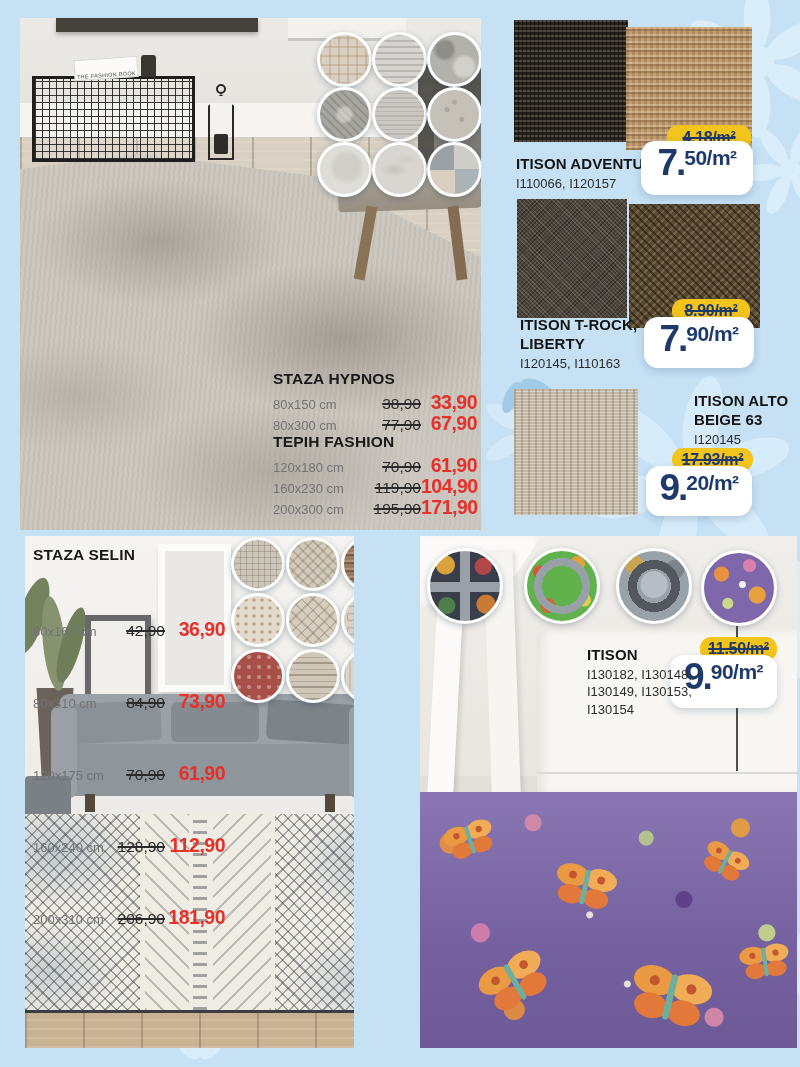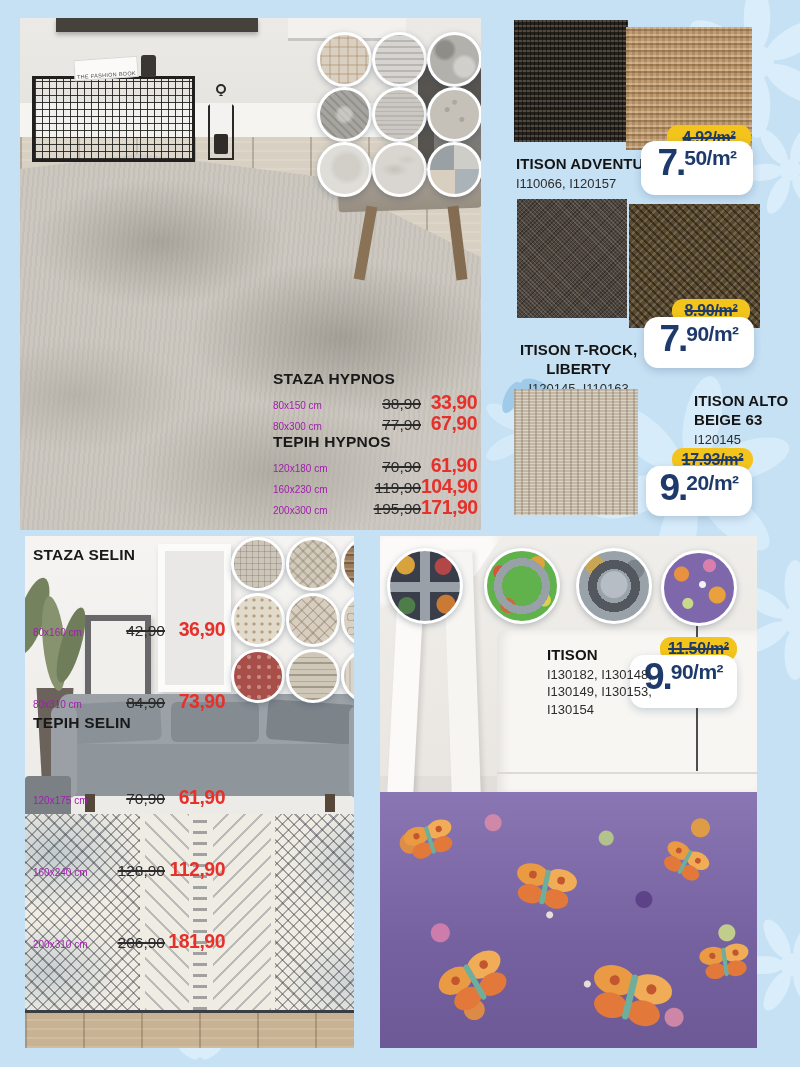--- a/index.html
+++ b/index.html
@@ -45,21 +45,21 @@
   .plabel{position:absolute;}
   .prod-name{font-weight:700;font-size:15px;color:#141414;letter-spacing:.1px;line-height:1.25;}
   .prod-codes{font-size:13px;color:#2c2c2c;line-height:1.2;margin-top:2px;}
 
   
   .ptable{position:absolute;z-index:6;}
   .pt-h{font-weight:700;font-size:15.5px;color:#191919;letter-spacing:.2px;height:21px;}
   .pt-row{display:grid;grid-template-columns:92px 56px 1fr;align-items:baseline;height:21px;}
   .ptable.selin .pt-row{grid-template-columns:80px 52px 1fr;height:24px;margin-top:48px;}
   .ptable.selin .pt-h{height:24px;}
-  .pt-size{font-size:10px;color:#a21caf;}
+  .pt-size{font-size:13px;color:#737373;}
   .pt-old{justify-self:end;font-size:15.5px;color:#2b2b2b;
           text-decoration:line-through;text-decoration-thickness:1.5px;}
   .pt-new{justify-self:end;font-size:19.5px;font-weight:800;color:#e5312a;letter-spacing:-.5px;}
 
   
   .circ{position:absolute;border-radius:50%;border:3px solid #fff;box-sizing:border-box;
         box-shadow:0 2px 6px rgba(40,60,80,.30);z-index:5;}
   .c55{width:55px;height:55px;} .c54{width:54px;height:54px;} .c76{width:76px;height:76px;}
   
   .s-plaid{background:#d9d0c1;background-image:repeating-linear-gradient(0deg,rgba(160,128,88,.28) 0 2px,transparent 2px 9px),repeating-linear-gradient(90deg,rgba(160,128,88,.28) 0 2px,transparent 2px 9px);}
@@ -221,21 +221,21 @@
     <div class="pt-row">
       <span class="pt-size">80x150 cm</span>
       <span class="pt-old">38,90</span>
       <span class="pt-new">33,90</span>
     </div>
     <div class="pt-row">
       <span class="pt-size">80x300 cm</span>
       <span class="pt-old">77,90</span>
       <span class="pt-new">67,90</span>
     </div>
-    <div class="pt-h">TEPIH HYPNOS</div>
+    <div class="pt-h">TEPIH FASHION</div>
     <div class="pt-row">
       <span class="pt-size">120x180 cm</span>
       <span class="pt-old">70,90</span>
       <span class="pt-new">61,90</span>
     </div>
     <div class="pt-row">
       <span class="pt-size">160x230 cm</span>
       <span class="pt-old">119,90</span>
       <span class="pt-new">104,90</span>
     </div>
@@ -243,41 +243,41 @@
       <span class="pt-size">200x300 cm</span>
       <span class="pt-old">195,90</span>
       <span class="pt-new">171,90</span>
     </div>
   </div>
 </section>
 
 <div class="sq tx-adv-dark" style="left:514px;top:20px;width:114px;height:122px;"></div>
 <div class="sq tx-adv-beige" style="left:626px;top:27px;width:126px;height:123px;"></div>
 <div class="byellow" style="left:667px;top:125px;width:84px;height:25px;">
-  <span class="strike">4.92/m²</span>
+  <span class="strike">4.18/m²</span>
 </div>
 <div class="bwhite" style="left:641px;top:141px;width:112px;height:49px;">
   <span class="pint">7.</span>
     <span class="psup">50/m²</span>
 </div>
 <div class="plabel" style="left:516px;top:155px;">
   <div class="prod-name">ITISON ADVENTURE</div>
   <div class="prod-codes">I110066, I120157</div>
 </div>
 
 <div class="sq tx-trock" style="left:517px;top:199px;width:110px;height:119px;"></div>
 <div class="sq tx-liberty" style="left:629px;top:204px;width:131px;height:124px;"></div>
 <div class="byellow" style="left:672px;top:299px;width:78px;height:24px;">
   <span class="strike">8.90/m²</span>
 </div>
 <div class="bwhite" style="left:644px;top:317px;width:110px;height:46px;">
   <span class="pint">7.</span>
     <span class="psup">90/m²</span>
 </div>
-<div class="plabel" style="left:520px;top:341px;text-align:center;">
+<div class="plabel" style="left:520px;top:316px;">
   <div class="prod-name">ITISON T-ROCK,</div>
   <div class="prod-name">LIBERTY</div>
   <div class="prod-codes">I120145, I110163</div>
 </div>
 
 <div class="sq tx-alto" style="left:514px;top:389px;width:124px;height:126px;"></div>
 <div class="plabel" style="left:646px;top:392px;margin-left:48px;">
   <div class="prod-name">ITISON ALTO</div>
   <div class="prod-name">BEIGE 63</div>
   <div class="prod-codes">I120145</div>
@@ -336,40 +336,39 @@
     <div class="pt-row">
       <span class="pt-size">80x160 cm</span>
       <span class="pt-old">42,90</span>
       <span class="pt-new">36,90</span>
     </div>
     <div class="pt-row">
       <span class="pt-size">80x310 cm</span>
       <span class="pt-old">84,90</span>
       <span class="pt-new">73,90</span>
     </div>
-    <div class="pt-h">TEPIH SELIN</div>
     <div class="pt-row">
       <span class="pt-size">120x175 cm</span>
       <span class="pt-old">70,90</span>
       <span class="pt-new">61,90</span>
     </div>
     <div class="pt-row">
       <span class="pt-size">160x240 cm</span>
       <span class="pt-old">128,90</span>
       <span class="pt-new">112,90</span>
     </div>
     <div class="pt-row">
       <span class="pt-size">200x310 cm</span>
       <span class="pt-old">206,90</span>
       <span class="pt-new">181,90</span>
     </div>
   </div>
 </section>
 
-<section class="panel" style="left:380px;top:536px;width:377px;height:512px;">
+<section class="panel" style="left:420px;top:536px;width:377px;height:512px;">
   <div class="abs" style="left:0;top:0;width:377px;height:256px;background:linear-gradient(180deg,#f0eeea,#e9e6e1);"></div>
   <div class="abs" style="left:0;top:240px;width:377px;height:16px;background:#e2dfda;"></div>
 
   <div class="abs" style="left:0;top:0;width:122px;height:72px;background:#fbfaf8;clip-path:polygon(0 0,100% 0,78% 55%,0 100%);box-shadow:inset -4px -4px 8px rgba(0,0,0,.06);"></div>
   <div class="abs" style="left:12px;top:40px;width:26px;height:254px;background:#fbfaf8;box-shadow:3px 0 5px rgba(0,0,0,.12);transform:rotate(3deg);"></div>
   <div class="abs" style="left:68px;top:16px;width:29px;height:268px;background:#f6f5f2;box-shadow:3px 0 5px rgba(0,0,0,.10);transform:rotate(-2deg);"></div>
 
   <div class="abs" style="left:117px;top:94px;width:260px;height:164px;background:#f7f6f3;border-radius:8px 0 0 0;box-shadow:inset 6px 0 10px rgba(0,0,0,.07);"></div>
   <div class="abs" style="left:117px;top:236px;width:260px;height:2px;background:#dcdad5;"></div>
   <div class="abs" style="left:117px;top:256px;width:260px;height:6px;background:rgba(90,90,90,.18);"></div>

